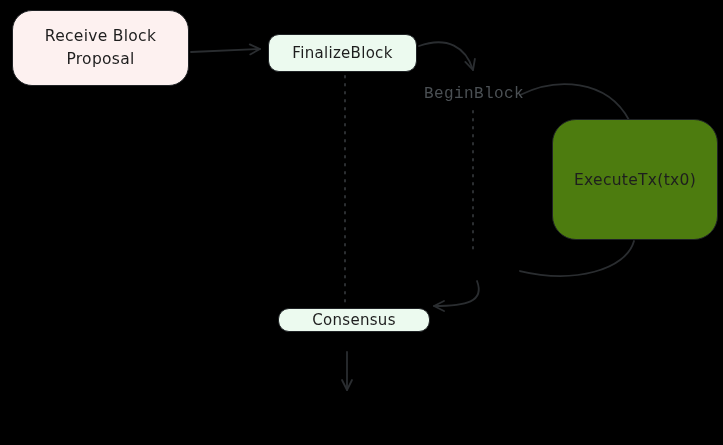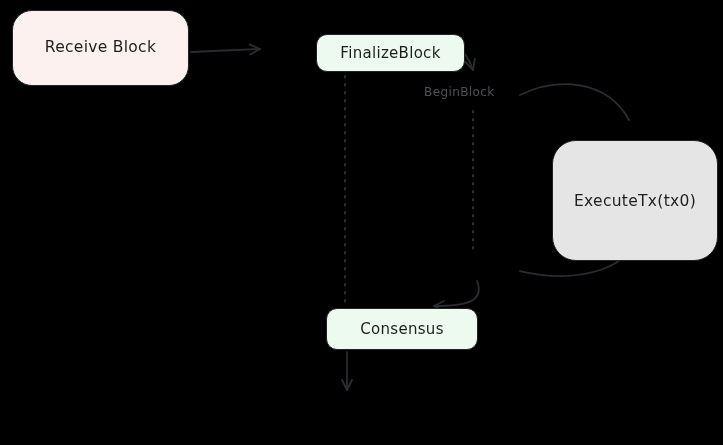--- a/index.html
+++ b/index.html
@@ -23,52 +23,53 @@
     color: #1e1e1e;
     display: flex;
     flex-direction: column;
     align-items: center;
     justify-content: center;
     text-align: center;
     font-size: 15px;
     letter-spacing: 0.3px;
   }
   .node-pink  { background: #fdf1f0; }
-  .node-green { background: #ecfaef; margin-left: 48px; }
-  .node-blue  { background: #e5e5e5; margin-top: 21px; }
+  .node-green { background: #ecfaef; }
+  .node-blue  { background: #4d7c0f; }
 
   #node-receive {
     left: 12px; top: 10px; width: 177px; height: 76px;
     border-radius: 20px; line-height: 1.5; font-size: 15.5px; text-align: right;
   }
   #node-finalize {
     left: 268px; top: 34px; width: 149px; height: 38px;
     border-radius: 11px;
   }
   #node-execute {
     left: 552px; top: 119px; width: 166px; height: 121px;
     border-radius: 24px; font-size: 15.5px;
   }
   #node-execute .tx-line { line-height: 28px; white-space: nowrap; }
   #node-consensus {
-    left: 278px; top: 308px; width: 152px; height: 42px;
+    left: 278px; top: 308px; width: 152px; height: 24px;
     border-radius: 11px;
   }
   #node-commit {
     left: 278px; top: 395px; width: 152px; height: 41px;
     border-radius: 11px;
   }
 
   .edge-label {
     position: absolute;
     color: #4b5054;
-    font-size: 12px;
+    font-size: 16px;
     letter-spacing: 0.4px;
     text-align: left;
     white-space: nowrap;
+    font-family: Liberation Mono, monospace;
   }
   #label-beginblock { left: 424px; top: 85px;  width: 92px; }
   #label-endblock   { left: 441px; top: 256px; width: 74px; }
 </style>
 </head>
 <body>
 
 <div id="canvas">
 
   <svg id="connectors" viewBox="0 0 723 445" xmlns="http://www.w3.org/2000/svg">
@@ -90,20 +91,21 @@
 
     <path d="M347,352 L347,390" fill="none" stroke="#2a2d30" stroke-width="1.8" stroke-linecap="round" marker-end="url(#ah)"></path>
 
     <path d="M345,76 L345,302" fill="none" stroke="#2c2f32" stroke-width="2" stroke-linecap="round" stroke-dasharray="1.5 6.5"></path>
 
     <path d="M473,111 L473,252" fill="none" stroke="#2c2f32" stroke-width="2" stroke-linecap="round" stroke-dasharray="1.5 6.5"></path>
   </svg>
 
   <div id="node-receive" class="node node-pink">
     <div>Receive Block</div>
+    <div>Proposal</div>
   </div>
 
   <div id="node-finalize" class="node node-green">
     <div>FinalizeBlock</div>
   </div>
 
   <div id="node-execute" class="node node-blue">
     <div class="tx-line">ExecuteTx(tx0)</div>
   </div>
 

